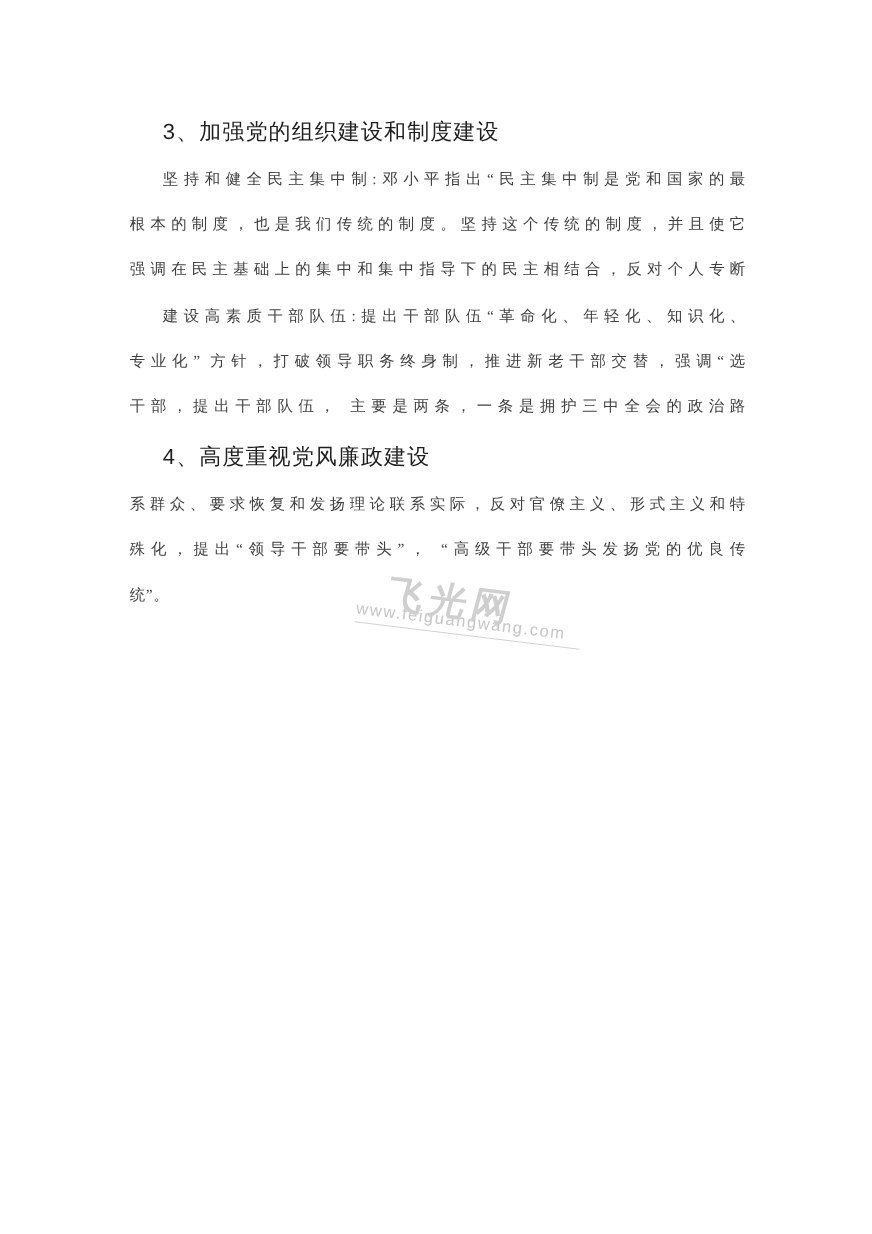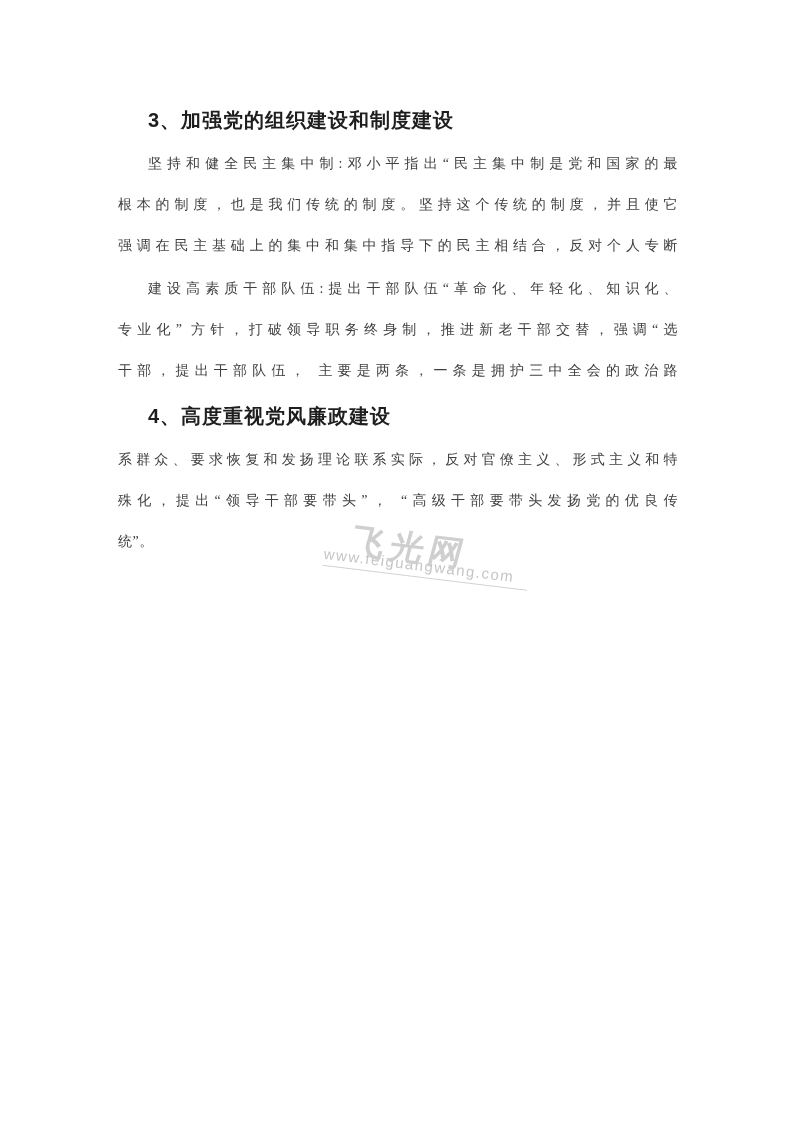--- a/index.html
+++ b/index.html
@@ -17,21 +17,21 @@
   }
   .content {
     position: relative;
     z-index: 1;
     padding: 100px 115px 0 118px;
     width: 560px;
     color: #3f3f3f;
   }
   .heading {
     font-family: "Liberation Sans", "DejaVu Sans", sans-serif;
-    font-weight: 700;
+    font-weight: 400;
     color: #1e1e1e;
     font-size: 20px;
     line-height: 41px;
     padding-left: 30px;
     margin-top: 5px;
     letter-spacing: 1px;
   }
   .content > .heading:first-child { margin-top: 0; }
   .para { margin-top: 2px; }
   .line {

